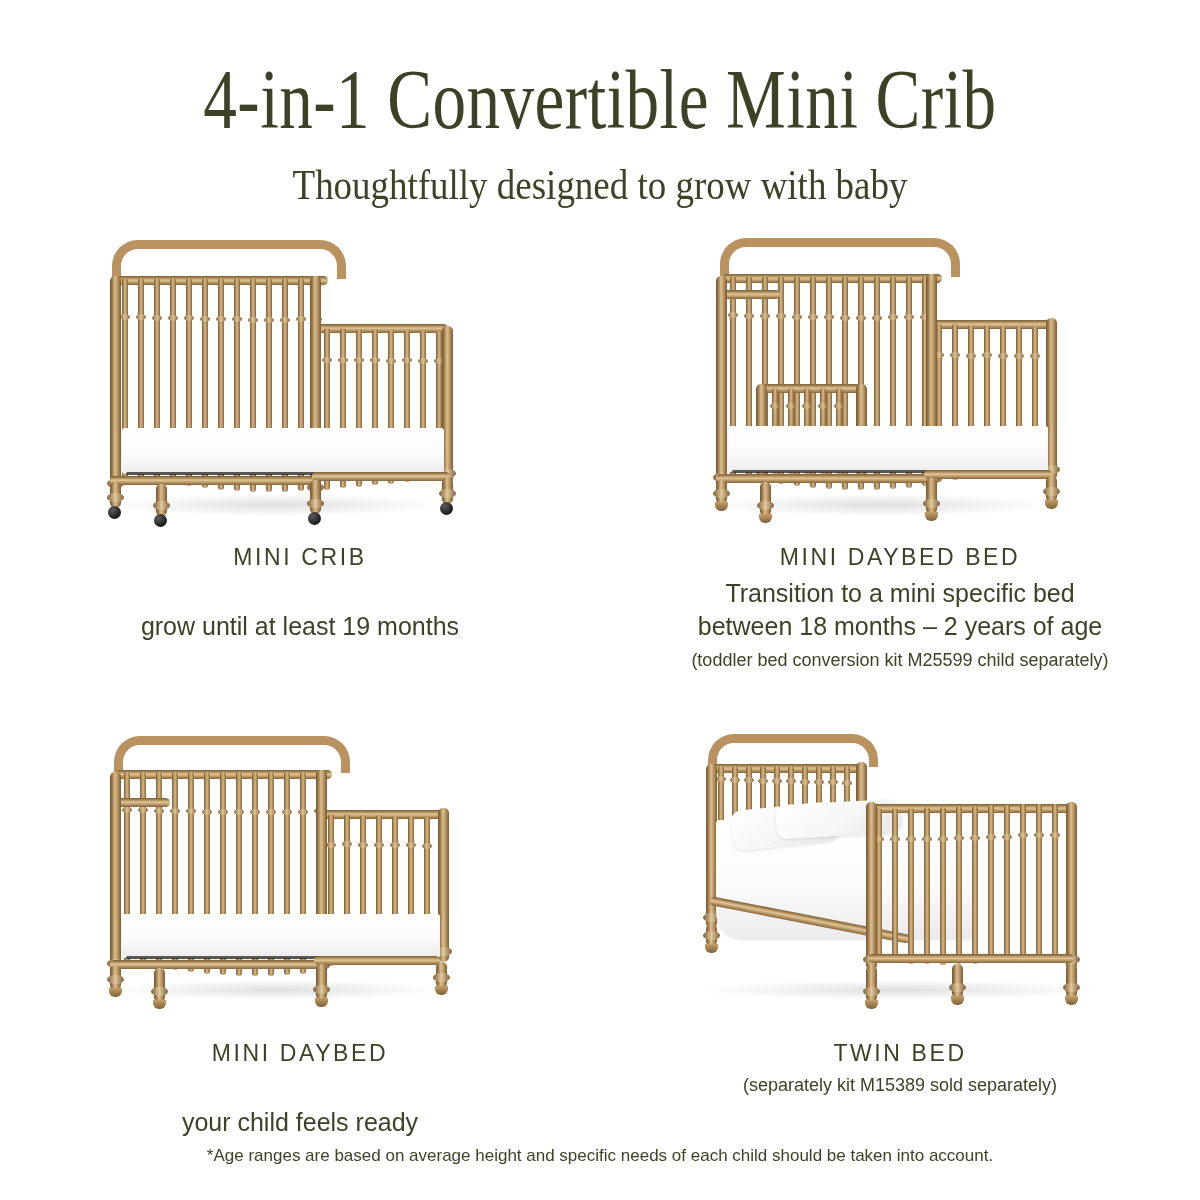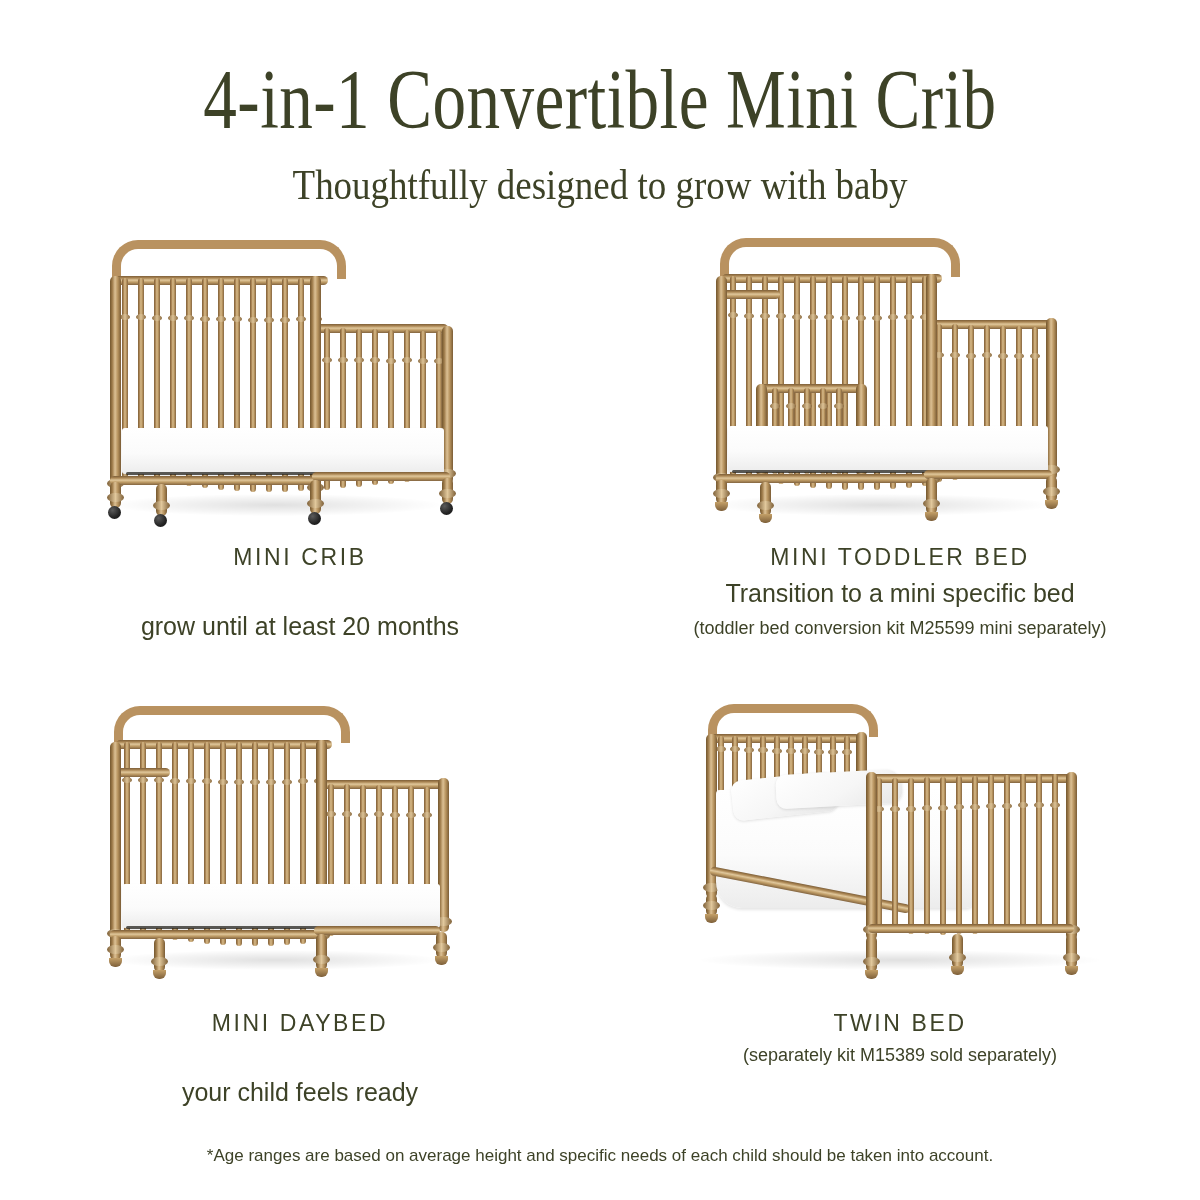--- a/index.html
+++ b/index.html
@@ -265,21 +265,21 @@
 
         <div class="caster" style="left:28px;  top:274px;"></div>
         <div class="caster" style="left:74px;  top:282px;"></div>
         <div class="caster" style="left:228px; top:280px;"></div>
         <div class="caster" style="left:360px; top:270px;"></div>
       </div>
 
       <div class="cap-title">MINI CRIB</div>
       <div class="cap-body">
         <br>
-        <span>grow until at least 20 months</span>
+        <span>grow until at least 19 months</span>
       </div>
     </div>
 
     <div class="panel">
       <div class="stage">
         <div class="ground-shadow" style="left:30px; top:262px; width:340px; height:22px;"></div>
 
         <div class="arch" style="left:40px; top:6px; width:222px; height:30px; border-width:9px;"></div>
         <div class="rail" style="left:42px; top:42px; width:220px;"></div>
         <div class="spindle" style="left:50px;  top:44px; height:202px;"></div>
@@ -329,25 +329,26 @@
         <div class="post" style="left:36px;  top:248px; height:24px;"></div>
         <div class="post" style="left:80px;  top:250px; height:34px;"></div>
         <div class="post" style="left:246px; top:246px; height:36px;"></div>
         <div class="post" style="left:366px; top:244px; height:26px;"></div>
         <div class="foot" style="left:35px;  top:270px;"></div>
         <div class="foot" style="left:79px;  top:282px;"></div>
         <div class="foot" style="left:245px; top:280px;"></div>
         <div class="foot" style="left:365px; top:268px;"></div>
       </div>
 
-      <div class="cap-title">MINI TODDLER BED</div>
+      <div class="cap-title">MINI DAYBED BED</div>
       <div class="cap-body">
         <span>Transition to a mini specific bed</span><br>
-      </div>
-      <div class="cap-note">(toddler bed conversion kit M25599 mini separately)</div>
+        <span>between 18 months – 2 years of age</span>
+      </div>
+      <div class="cap-note">(toddler bed conversion kit M25599 child separately)</div>
     </div>
   </div>
 
   <div class="row" style="margin-top:56px;">
 
     <div class="panel">
       <div class="stage">
         <div class="ground-shadow" style="left:30px; top:252px; width:330px; height:20px;"></div>
 
         <div class="arch" style="left:34px; top:8px; width:218px; height:28px; border-width:9px;"></div>

